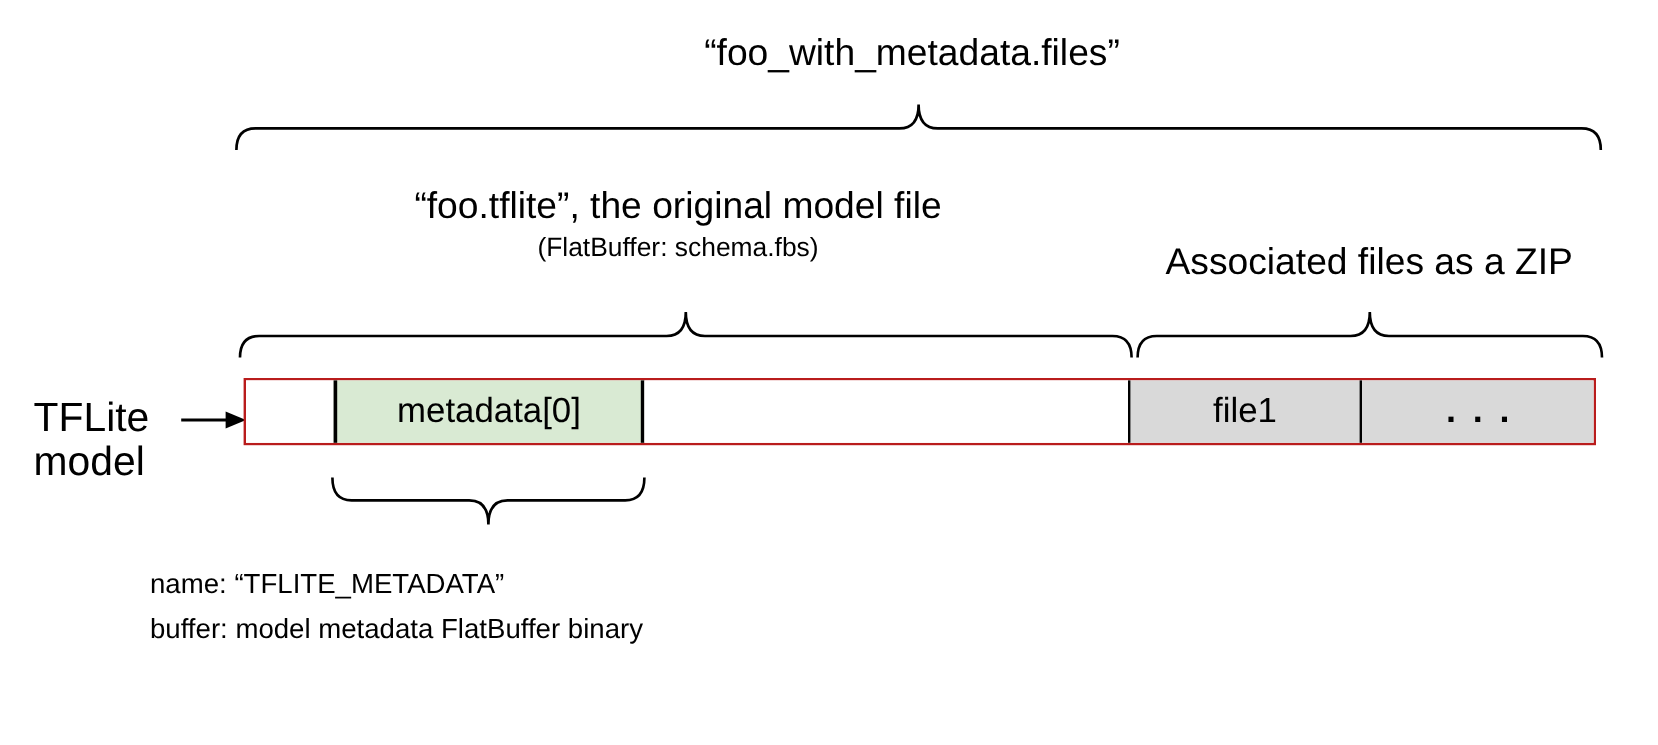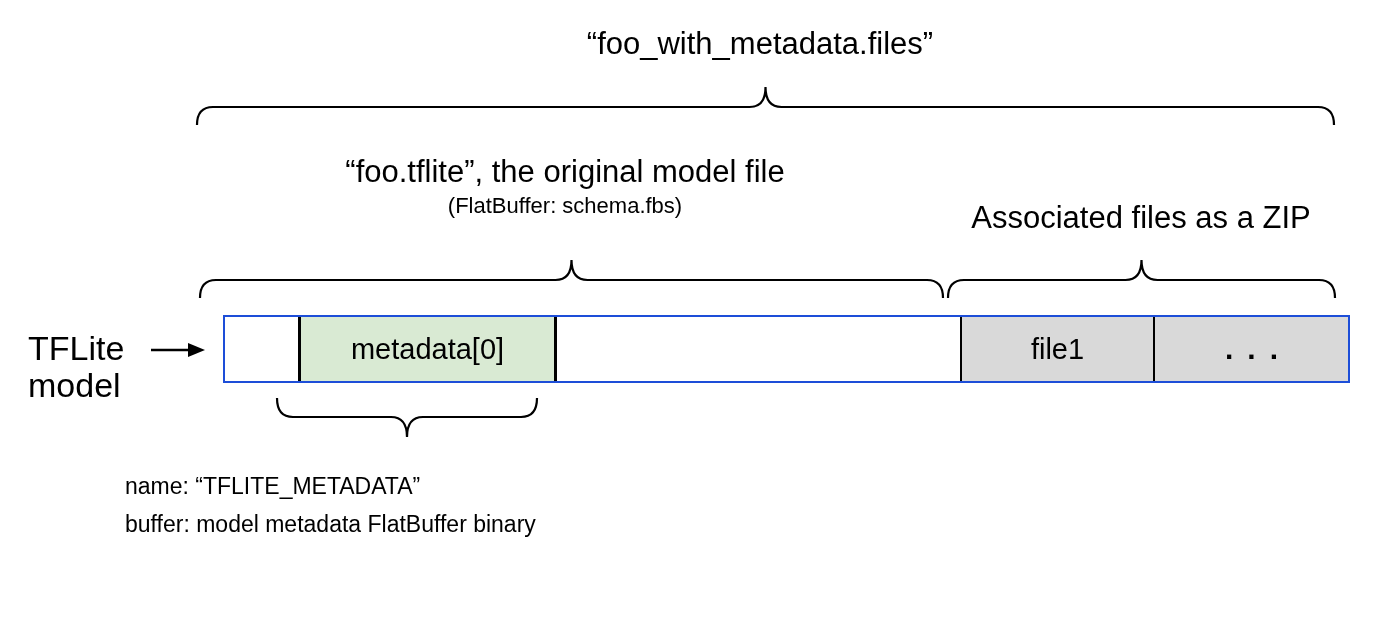--- a/index.html
+++ b/index.html
@@ -31,25 +31,24 @@
   
   #model-section-label { left: 265px; top: 154px; width: 600px; }
   #zip-section-label   { left: 941px; top: 200px; width: 400px; }
 
   
   #tflite-model-label { left: 28px; top: 330px; font-size: 34px; line-height: 37px; white-space: pre-line; }
   #arrow { left: 150px; top: 339px; }
 
   
   #model-bar {
-    left: 203px; top: 315px; width: 1127px; height: 68px;
-    border: 2px solid #1d4ed8;
+    left: 203px; top: 315px; width: 1127px; height: 56px;
+    border: 2px solid #b91c1c;
     box-sizing: border-box;
     display: flex;
-    margin-left: 20px;
   }
   .seg {
     box-sizing: border-box;
     display: flex;
     align-items: center;
     justify-content: center;
     font-size: 29px;
     height: 100%;
   }
   .seg-empty   { width: 73px;  background: #ffffff; }

